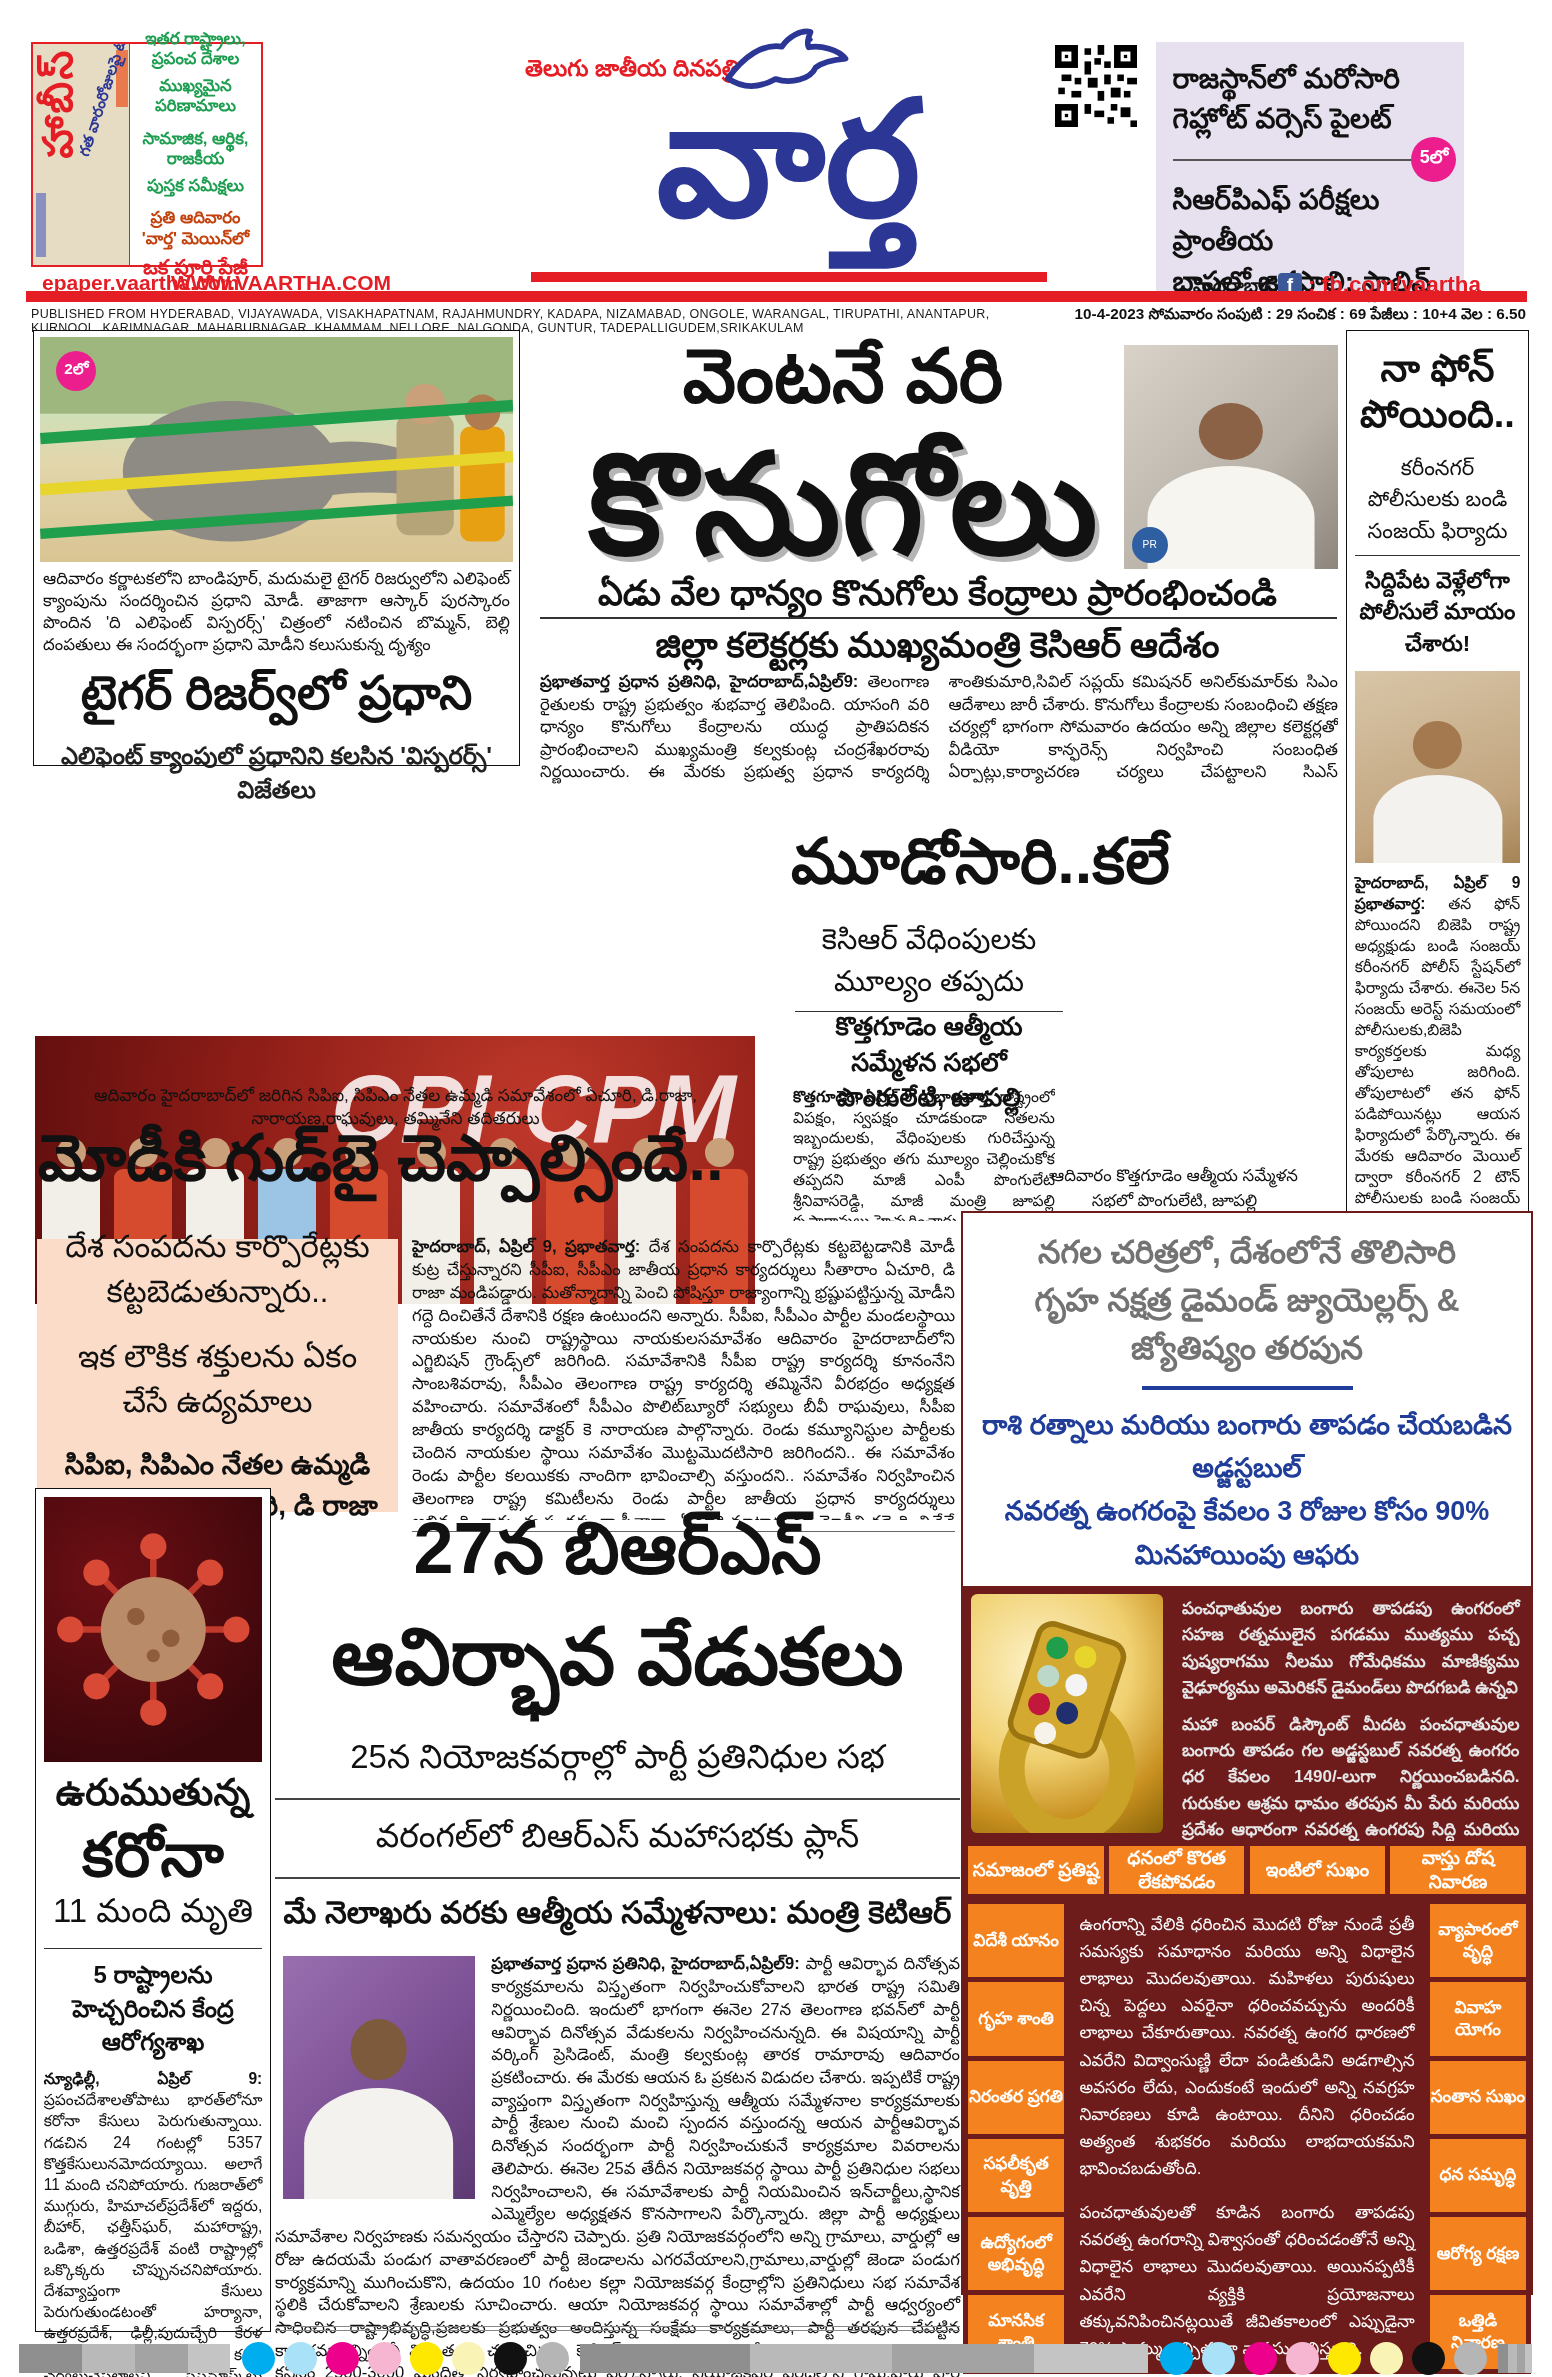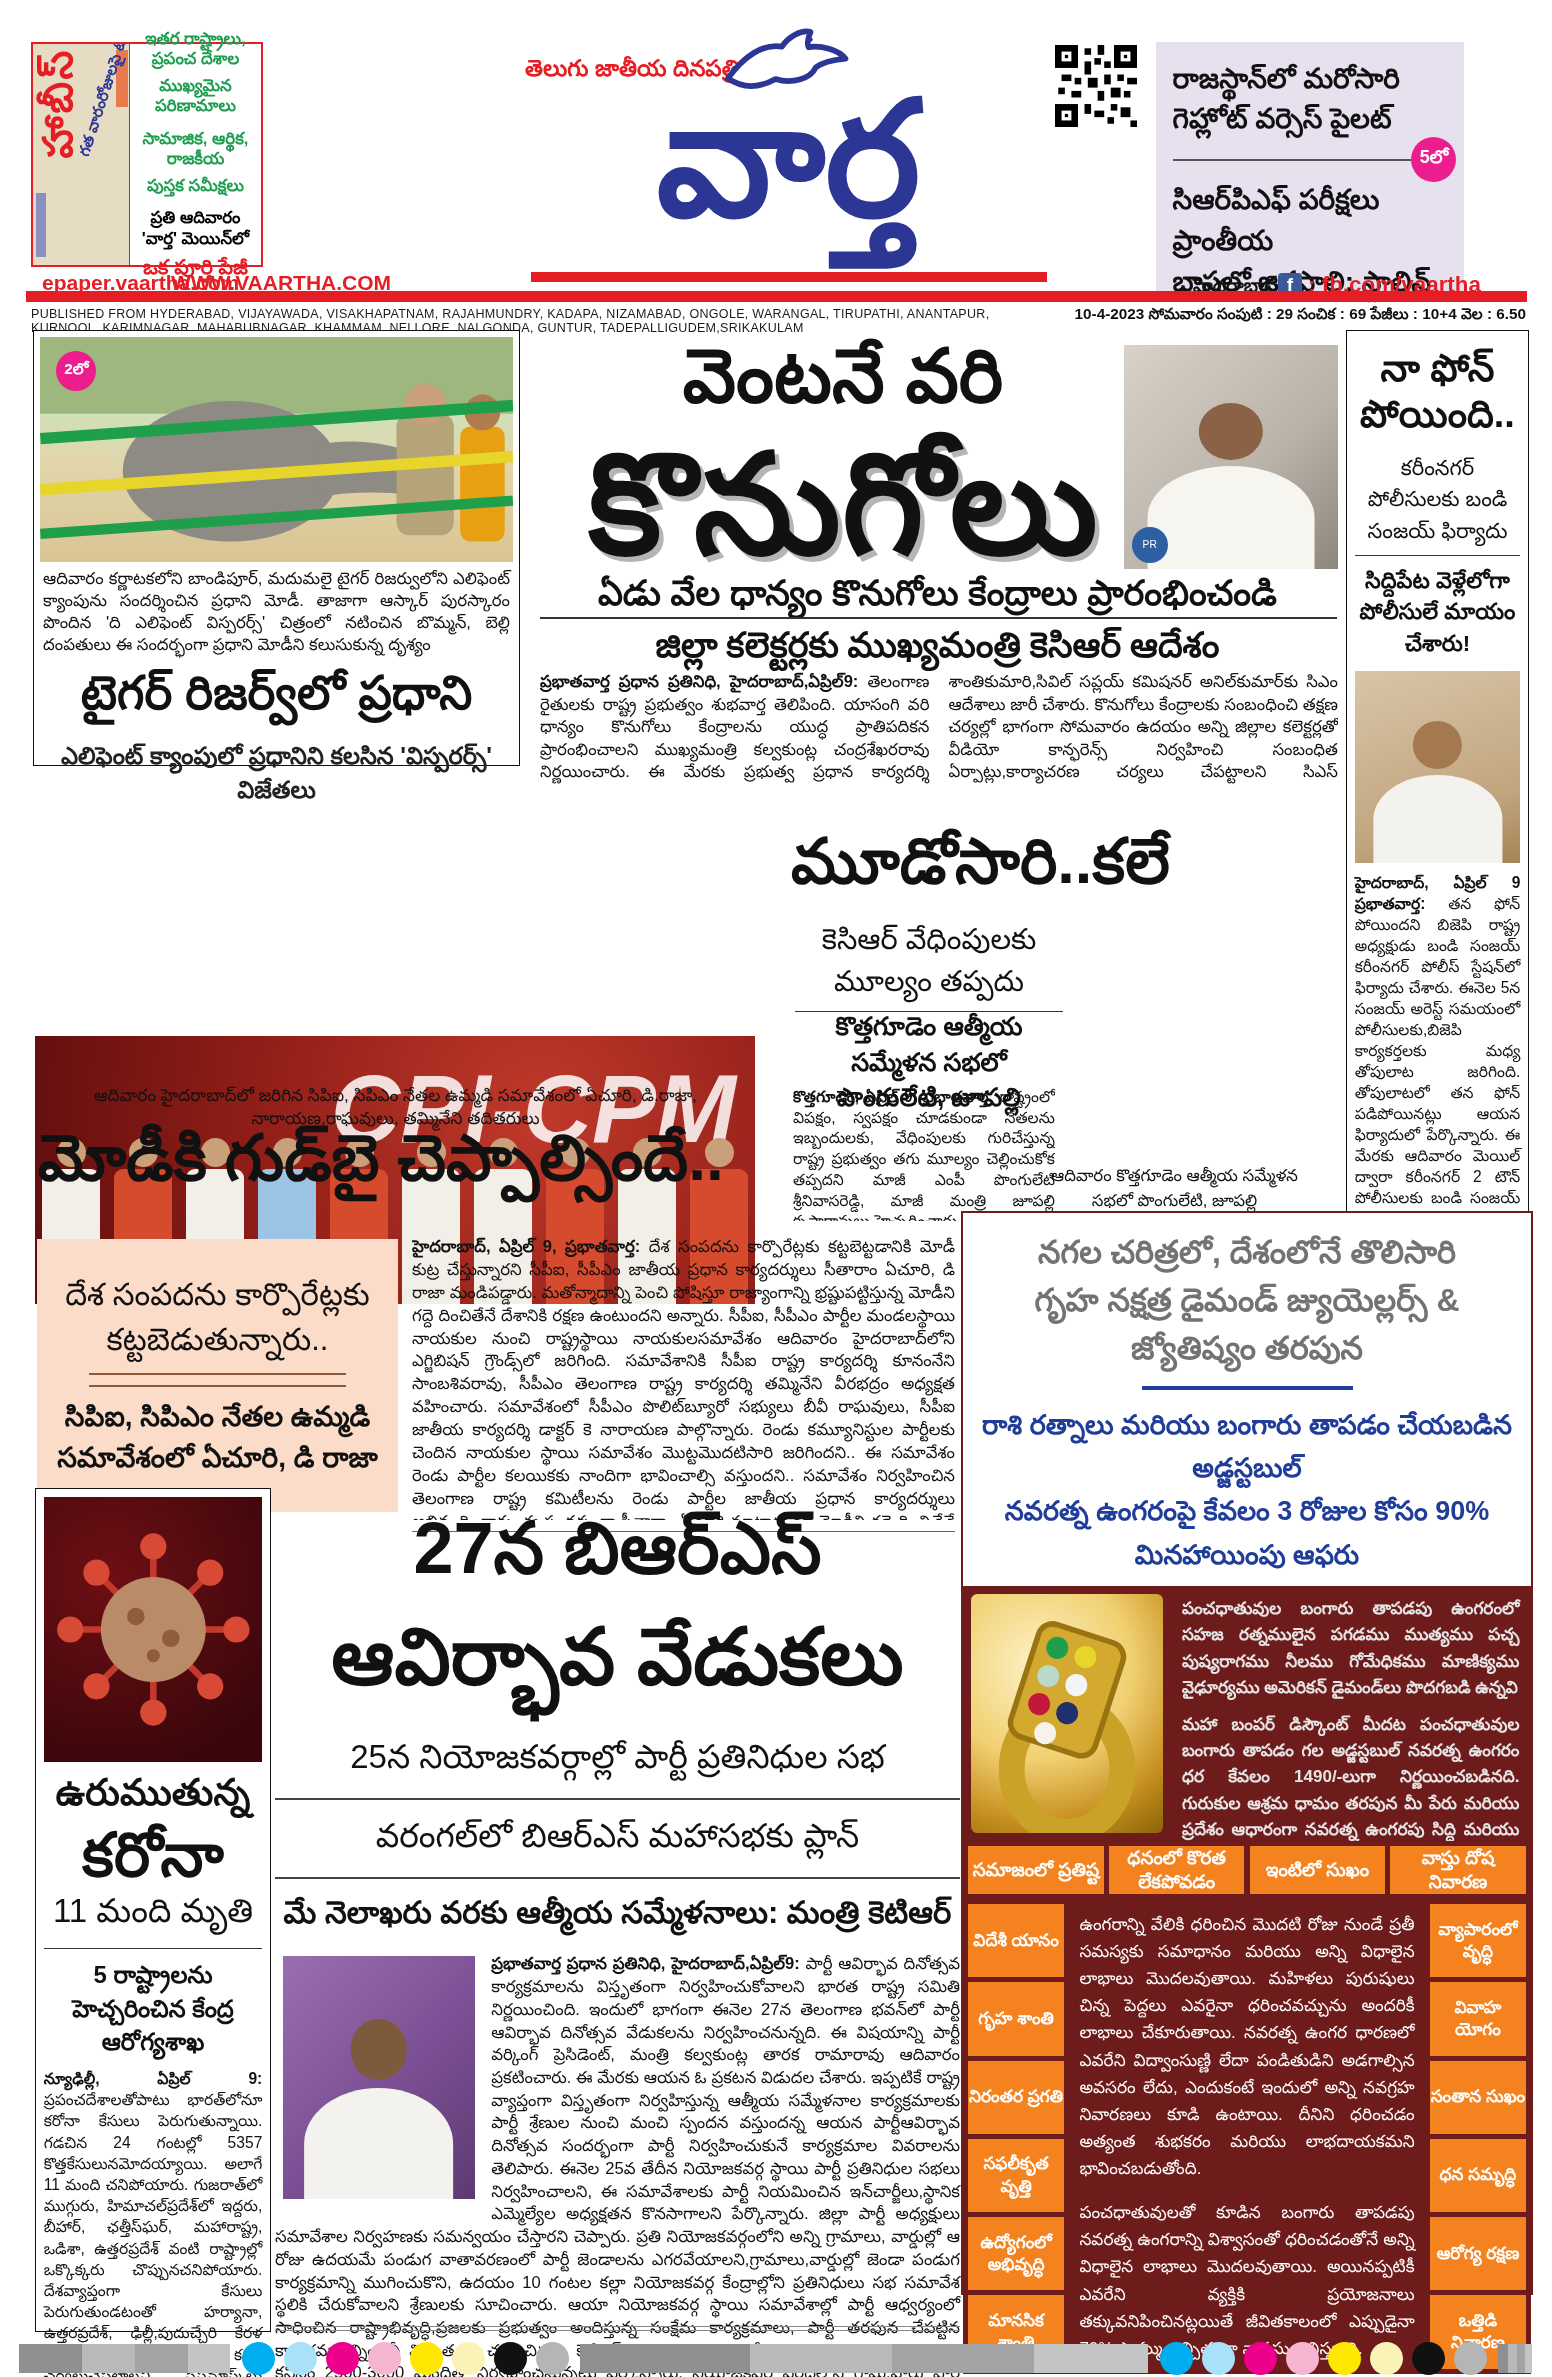--- a/index.html
+++ b/index.html
@@ -2,21 +2,21 @@
 <html style="font-size:10.2px"><head>
 <meta charset="utf-8">
 <style>
   html,body{margin:0;padding:0;background:#e9e9e9;}
   #page{position:relative;width:1552px;height:2377px;background:#ffffff;
         font-family:"Liberation Sans",sans-serif;color:#111;overflow:hidden;}
   .abs{position:absolute;}
   .ctr{text-align:center;}
   .b{font-weight:bold;}
   .red{color:#e51e25;}
-  .blue{color:#000000;}
+  .blue{color:#c2410c;}
   .green{color:#1e9e50;}
   .navy{color:#2b3695;}
   .more{color:#d11a1a;font-weight:bold;font-size:22px;white-space:nowrap;}
   .rule{background:#333;height:1.9px;}
   .dateline{font-weight:bold;}
   
   #promoBox{left:31px;top:42px;width:232px;height:225px;border:2.6px solid #e51e25;display:flex;background:#fff;box-sizing:border-box;}
   #promoLeft{width:96px;background:#e6dcc3;position:relative;overflow:hidden;border-right:1.9px solid #e51e25;}
   #promoLeft .vtitle{position:absolute;left:5.1px;top:3.8px;writing-mode:vertical-rl;transform:rotate(180deg);
       font-size:41px;font-weight:bold;color:#e51e25;letter-spacing:2.6px;line-height:1;}
@@ -358,20 +358,21 @@
   </div>
   <div id="mooCap" class="abs">ఆదివారం కొత్తగూడెం ఆత్మీయ సమ్మేళన సభలో పొంగులేటి, జూపల్లి</div>
   <div id="mooBody" class="abs">
     <span class="dateline">కొత్తగూడెం, ఏప్రిల్ 9, ప్రభాతవార్త:</span><span> రాష్ట్రంలో విపక్షం, స్వపక్షం చూడకుండా నేతలను ఇబ్బందులకు, వేధింపులకు గురిచేస్తున్న రాష్ట్ర ప్రభుత్వం తగు మూల్యం చెల్లించుకోక తప్పదని మాజీ ఎంపీ పొంగులేటి శ్రీనివాసరెడ్డి, మాజీ మంత్రి జూపల్లి కృష్ణారావులు హెచ్చరించారు. ఆదివారం రాత్రి కొత్తగూడెం జిల్లా కేంద్రంలోని ప్రకాశం స్టేడియం గ్రౌండ్‌లో జరిగిన ఆత్మీయ సమ్మేళనం లో పొంగులేటి, జూపల్లిలు సీఎం </span>
   </div>
 
   <div id="modiHL" class="abs">మోడీకి గుడ్‌బై చెప్పాల్సిందే..</div>
   <div id="modiBox" class="abs">
     <div class="s">దేశ సంపదను కార్పొరేట్లకు కట్టబెడుతున్నారు..</div>
     <div class="sep"></div>
+    <div class="s">ఇక లౌకిక శక్తులను ఏకం చేసే ఉద్యమాలు</div>
     <div class="sep"></div>
     <div class="s3">సిపిఐ, సిపిఎం నేతల ఉమ్మడి సమావేశంలో ఏచూరి, డి రాజా</div>
   </div>
   <div id="modiBody" class="abs">
     <span class="dateline">హైదరాబాద్, ఏప్రిల్ 9, ప్రభాతవార్త:</span><span> దేశ సంపదను కార్పొరేట్లకు కట్టబెట్టడానికి మోడీ కుట్ర చేస్తున్నారని సీపీఐ, సీపీఎం జాతీయ ప్రధాన కార్యదర్శులు సీతారాం ఏచూరి, డి రాజా మండిపడ్డారు. మతోన్మాదాన్ని పెంచి పోషిస్తూ రాజ్యాంగాన్ని భ్రష్టుపట్టిస్తున్న మోడీని గద్దె దించితేనే దేశానికి రక్షణ ఉంటుందని అన్నారు. సీపీఐ, సీపీఎం పార్టీల మండలస్థాయి నాయకుల నుంచి రాష్ట్రస్థాయి నాయకులసమావేశం ఆదివారం హైదరాబాద్‌లోని ఎగ్జిబిషన్ గ్రౌండ్స్‌లో జరిగింది. సమావేశానికి సీపీఐ రాష్ట్ర కార్యదర్శి కూనంనేని సాంబశివరావు, సీపీఎం తెలంగాణ రాష్ట్ర కార్యదర్శి తమ్మినేని వీరభద్రం అధ్యక్షత వహించారు. సమావేశంలో సీపీఎం పొలిట్‌బ్యూరో సభ్యులు బీవీ రాఘవులు, సీపీఐ జాతీయ కార్యదర్శి డాక్టర్ కె నారాయణ పాల్గొన్నారు. రెండు కమ్యూనిస్టుల పార్టీలకు చెందిన నాయకుల స్థాయి సమావేశం మొట్టమొదటిసారి జరిగిందని.. ఈ సమావేశం రెండు పార్టీల కలయికకు నాందిగా భావించాల్సి వస్తుందని.. సమావేశం నిర్వహించిన తెలంగాణ రాష్ట్ర కమిటీలను రెండు పార్టీల జాతీయ ప్రధాన కార్యదర్శులు అభినందించారు. ఈ సందర్భంగా సీతారాం ఏచూరి మాట్లాడుతూ మోడీని గద్దె దించితేనే దేశానికి రక్షణ అని, అందుకోసం ప్రజా ఉద్యమాలను నిర్మిస్తూ లౌకిక శక్తులను ఏకం చేయాల్సిన అవసరం ఉందన్నారు. కమ్యూనిస్టు </span>
   </div>
   <div id="modiRule" class="abs"></div>
 
   <div id="coronaBlock" class="abs">
     <div id="virusImg" class="photo">

